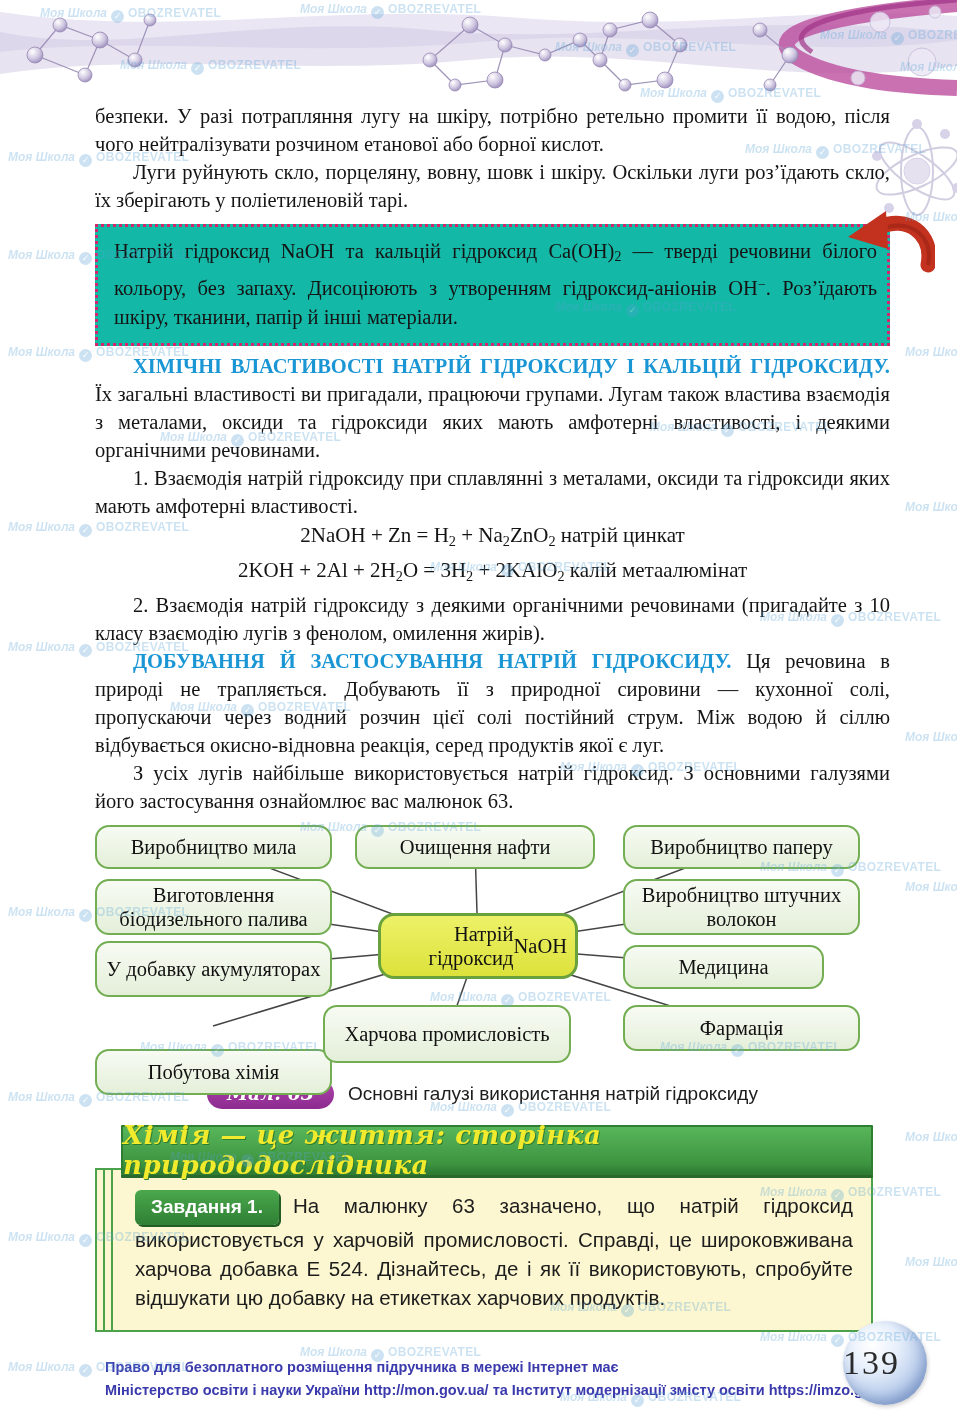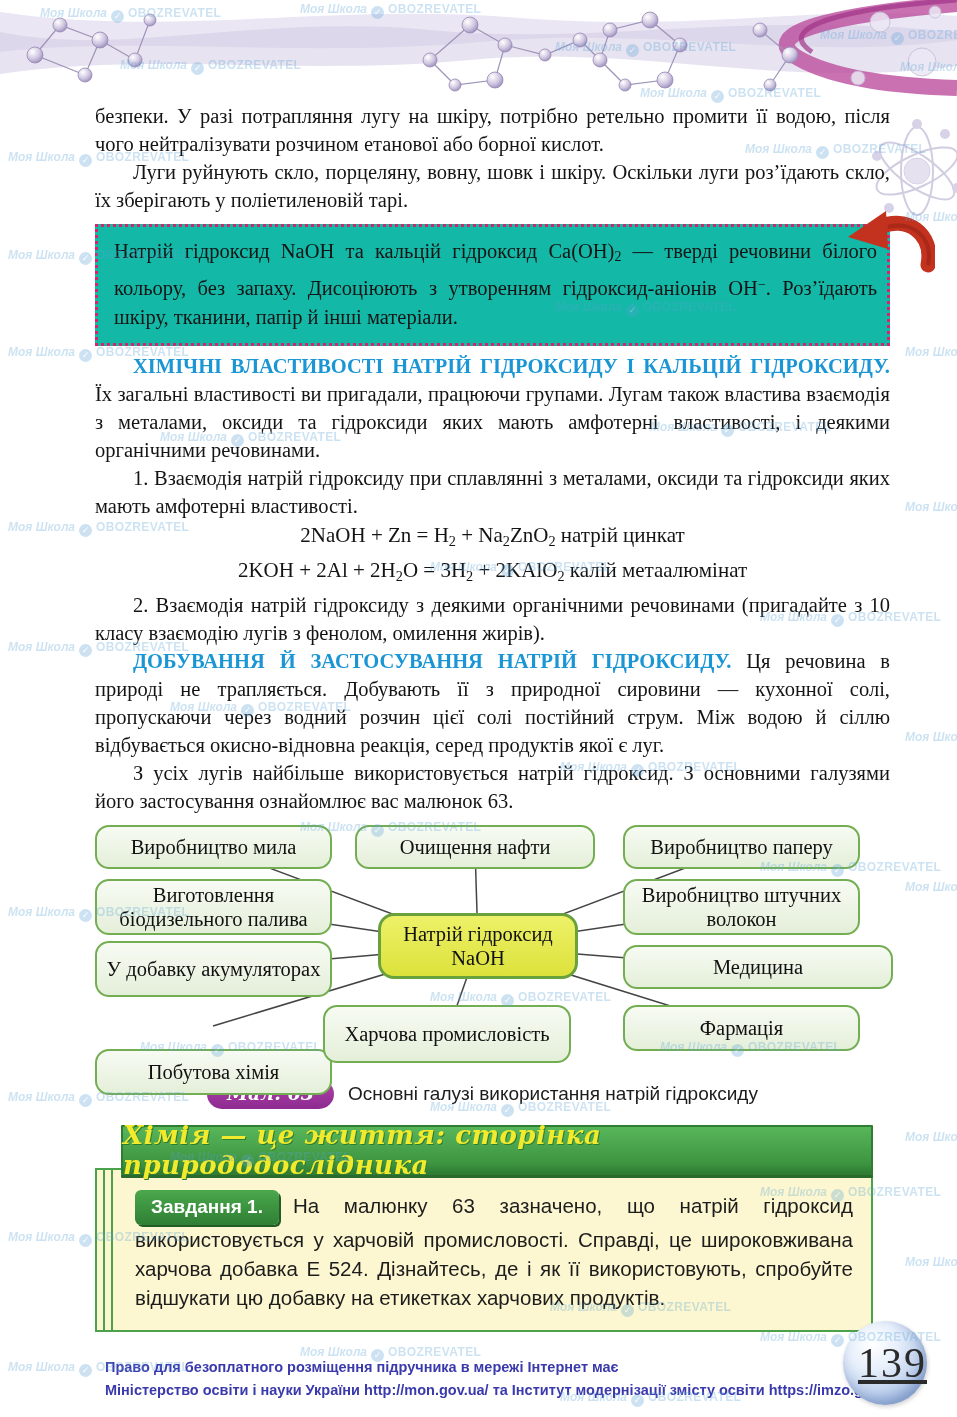--- a/index.html
+++ b/index.html
@@ -38,21 +38,21 @@
   .equation { text-align:center; font-size:21px; line-height:30px; margin:0; }
 
   
   .diagram { position:relative; height:248px; margin-top:4px; }
   .diagram svg.connectors { position:absolute; left:0; top:0; }
   .dbox { position:absolute; display:flex; align-items:center; justify-content:center;
           text-align:center; border:2px solid #74ae53; border-radius:14px;
           background:linear-gradient(180deg,#f7fbf3 0%,#e4efd9 100%);
           font-size:20.5px; line-height:1.18; padding:19px 8px; color:#111; }
   .dbox.center { background:linear-gradient(180deg,#edf168 0%,#dce23b 100%);
-                 border:3px solid #69a23c; border-radius:16px; flex-direction:column;text-align:right; }
+                 border:3px solid #69a23c; border-radius:16px; flex-direction:row;text-align:right; }
 
   
   .fig-caption { margin:12px 0 0 112px; display:flex; align-items:center; gap:14px;
                  font-family:"Liberation Sans", sans-serif; }
   .fig-badge { background:linear-gradient(180deg,#b244ab,#8c2b90); color:#fff;
                font-family:"DejaVu Serif", serif; font-style:italic; font-weight:bold;
                font-size:19px; padding:3px 20px 5px 20px; border-radius:18px; }
   .fig-text { font-size:19px; color:#1c1c1c; }
 
   
@@ -76,22 +76,22 @@
                 box-shadow:2px 2px 0 #245c26; }
 
   
   .footer-text { position:absolute; left:105px; bottom:16px;
                  font-family:"Liberation Sans", sans-serif; font-weight:bold;
                  font-size:14.5px; color:#3a3aad; line-height:1.55; }
   .page-bubble { position:absolute; right:30px; bottom:12px; width:84px; height:84px;
                  border-radius:50%;
                  background:radial-gradient(circle at 35% 28%, #ffffff 0%, #e8f0fb 30%, #b9cdec 65%, #86a5d6 100%);
                  box-shadow:inset -4px -6px 12px rgba(60,90,150,.35), 1px 2px 4px rgba(0,0,0,.18);
-                 display:flex; align-items:center; justify-content:flex-end;
-                 font-size:42px; letter-spacing:2px; color:#2b2b2b;text-decoration:underline; }
+                 display:flex; align-items:center; justify-content:flex-start;
+                 font-size:34px; letter-spacing:2px; color:#2b2b2b; }
 </style>
 </head>
 <body>
 
 <div class="page">
 
   <div class="top-banner">
     <svg width="957" height="100" viewBox="0 0 957 100">
       <defs>
         <radialGradient id="molGrad" cx="35%" cy="30%" r="75%">
@@ -261,21 +261,21 @@
 
       <div class="dbox center" style="left:283px;top:94px;width:200px;height:66px;">
         <span>Натрій гідроксид</span>
         <span>NaOH</span>
       </div>
 
       <div class="dbox" style="left:228px;top:186px;width:248px;height:58px;">Харчова промисловість</div>
 
       <div class="dbox" style="left:528px;top:6px;width:237px;height:44px;">Виробництво паперу</div>
       <div class="dbox" style="left:528px;top:60px;width:237px;height:56px;">Виробництво штучних волокон</div>
-      <div class="dbox" style="left:528px;top:126px;width:270px;height:44px;">Медицина</div>
+      <div class="dbox" style="left:528px;top:126px;width:201px;height:44px;">Медицина</div>
       <div class="dbox" style="left:528px;top:186px;width:237px;height:46px;">Фармація</div>
     </div>
 
     <div class="fig-caption">
       <span class="fig-badge">Мал. 63</span>
       <span class="fig-text">Основні галузі використання натрій гідроксиду</span>
     </div>
 
     <section class="activity">
       <div class="activity-banner">

